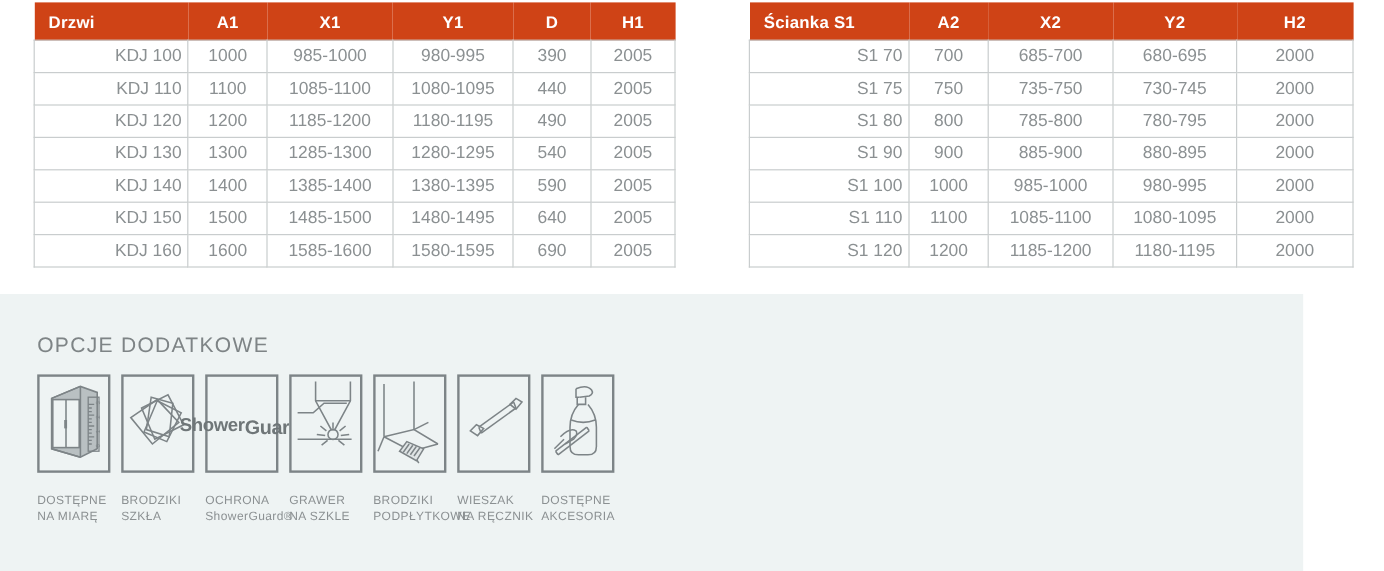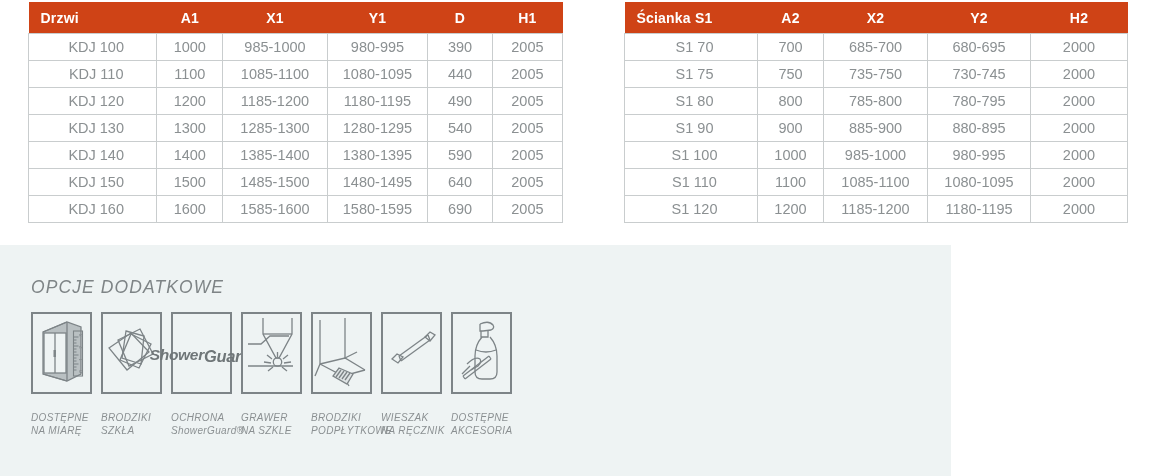--- a/index.html
+++ b/index.html
@@ -33,29 +33,28 @@
   table.spec td{
     border:1px solid #c9cdce;
     height:26px;
     font-size:14.5px;
     color:#8b9092;
     text-align:center;
     padding:0 5px;
     background:#fff;
     white-space:nowrap;
   }
-  table.spec td.left{text-align:center;padding-left:12px;}
+  table.spec td.left{text-align:right;padding-left:12px;}
   #table-doors{left:28px;top:2px;width:535px;}
   #table-wall{left:624px;top:2px;width:503px;}
 
   
   .options-panel{
-    position:absolute;left:0;top:245px;width:951px;height:231px;
+    position:absolute;left:0;top:245px;width:1086px;height:231px;
     background:#eef3f3;
-    font-style:italic;
   }
   .options-title{
     position:absolute;left:31px;top:32px;
     font-size:17.5px;letter-spacing:1.1px;
     color:#7e8486;font-weight:normal;
   }
   .icon-row{
     position:absolute;left:31px;top:67px;
     display:flex;
   }

